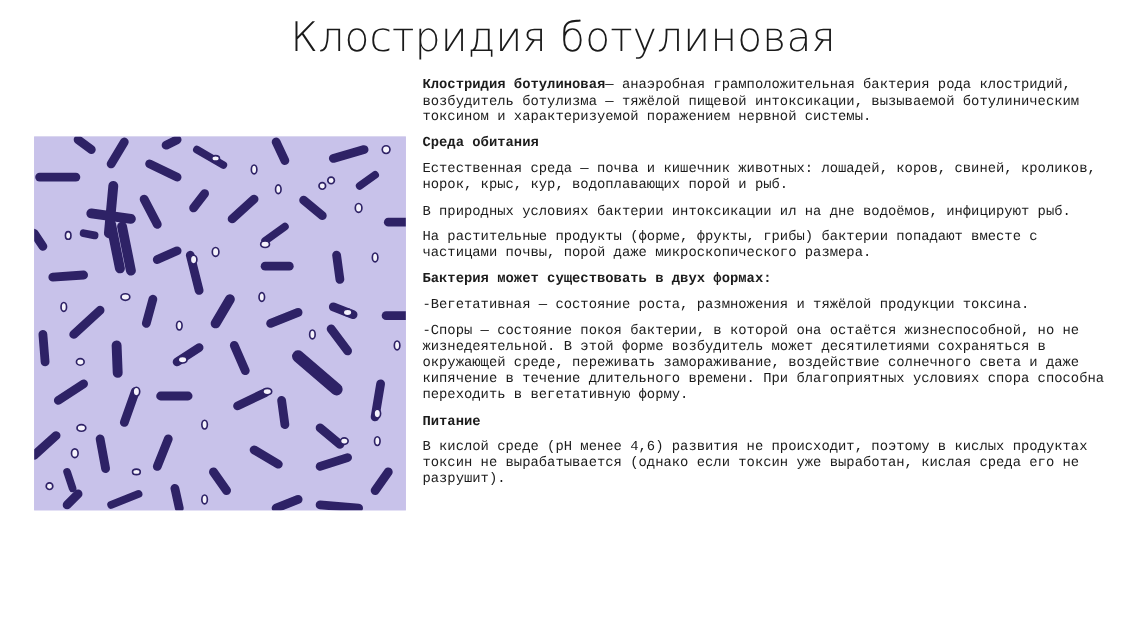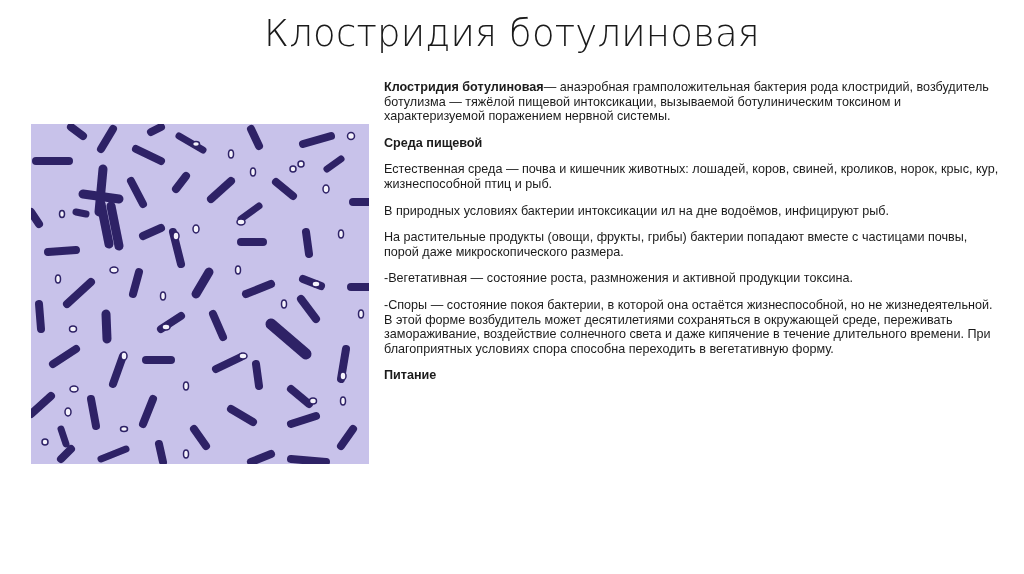--- a/index.html
+++ b/index.html
@@ -1,21 +1,21 @@
 <!DOCTYPE html>
 <html><head>
   <meta charset="utf-8">
   <style>
     html, body { margin: 0; padding: 0; background: #ffffff; }
     body { width: 1024px; height: 574px; position: relative; overflow: hidden; font-family: "Liberation Sans", sans-serif; color: #111; }
     .title { position: absolute; left: 0; right: 0; top: 12px; text-align: center; font-size: 37px; font-weight: normal; color: #1a1a1a; letter-spacing: 0.2px; font-family: "DejaVu Sans", sans-serif; font-weight: 300; }
     .figure { position: absolute; left: 31px; top: 124px; width: 338px; height: 340px; background: #c9c3ea; overflow: hidden; }
     .figure svg { display: block; width: 100%; height: 100%; }
     .content { position: absolute; left: 384px; top: 68px; width: 620px; font-size: 12.6px; line-height: 14.6px; color: #1b1b1b; }
-    .content p { margin: 12px 0 9px 0; }
+    .content p { margin: 2px 0 9px 0; font-family: Liberation Mono, monospace; }
     .content .h { font-weight: bold; }
     .content .lead b { font-weight: bold; }
   </style>
 </head>
 <body>
 
 <div class="title">Клостридия ботулиновая</div>
 
 <div class="figure" title="Микрофотография палочковидных бактерий Clostridium botulinum, окраска по Граму">
   <svg viewBox="0 0 338 340">
@@ -118,20 +118,22 @@
       <ellipse cx="37" cy="288" rx="3" ry="4"></ellipse>
       <ellipse cx="93" cy="305" rx="3.5" ry="2.5"></ellipse>
       <ellipse cx="14" cy="318" rx="3" ry="3"></ellipse>
       <ellipse cx="155" cy="330" rx="2.5" ry="4"></ellipse>
     </g>
   </svg>
 </div>
 
 <div class="content">
   <p class="lead"><b>Клостридия ботулиновая</b><span>— анаэробная грамположительная бактерия рода клостридий, возбудитель ботулизма — тяжёлой пищевой интоксикации, вызываемой ботулиническим токсином и характеризуемой поражением нервной системы.</span></p>
-  <p class="h">Среда пищевой</p>
-  <p>Естественная среда — почва и кишечник животных: лошадей, коров, свиней, кроликов, норок, крыс, кур, жизнеспособной птиц и рыб.</p>
+  <p class="h">Среда обитания</p>
+  <p>Естественная среда — почва и кишечник животных: лошадей, коров, свиней, кроликов, норок, крыс, кур, водоплавающих порой и рыб.</p>
   <p>В природных условиях бактерии интоксикации ил на дне водоёмов, инфицируют рыб.</p>
-  <p>На растительные продукты (овощи, фрукты, грибы) бактерии попадают вместе с частицами почвы, порой даже микроскопического размера.</p>
-  <p>-Вегетативная — состояние роста, размножения и активной продукции токсина.</p>
+  <p>На растительные продукты (форме, фрукты, грибы) бактерии попадают вместе с частицами почвы, порой даже микроскопического размера.</p>
+  <p class="h">Бактерия может существовать в двух формах:</p>
+  <p>-Вегетативная — состояние роста, размножения и тяжёлой продукции токсина.</p>
   <p>-Споры — состояние покоя бактерии, в которой она остаётся жизнеспособной, но не жизнедеятельной. В этой форме возбудитель может десятилетиями сохраняться в окружающей среде, переживать замораживание, воздействие солнечного света и даже кипячение в течение длительного времени. При благоприятных условиях спора способна переходить в вегетативную форму.</p>
   <p class="h">Питание</p>
+  <p>В кислой среде (pH менее 4,6) развития не происходит, поэтому в кислых продуктах токсин не вырабатывается (однако если токсин уже выработан, кислая среда его не разрушит).</p>
 </div>
 
 </body></html>

